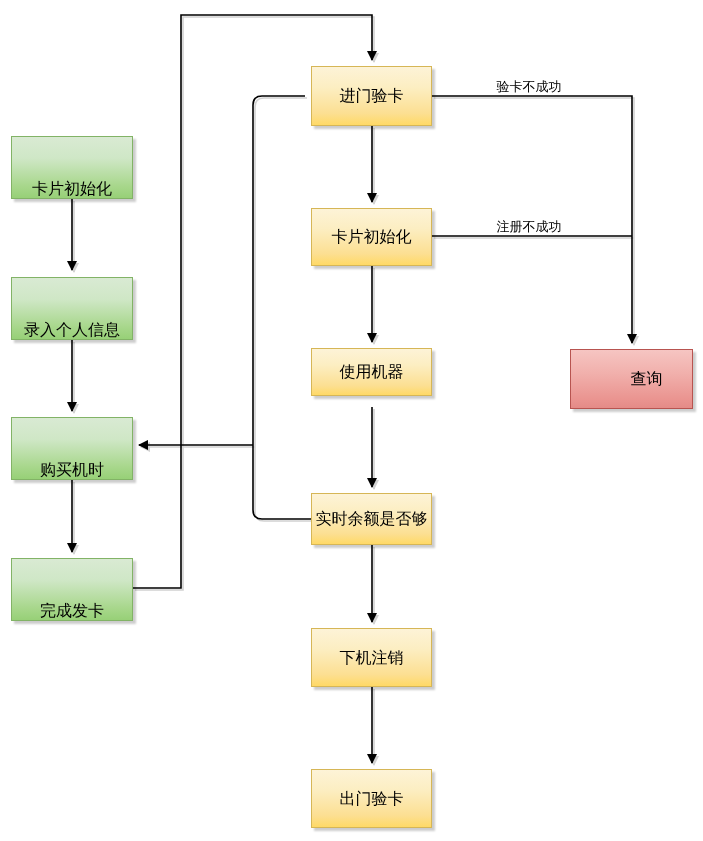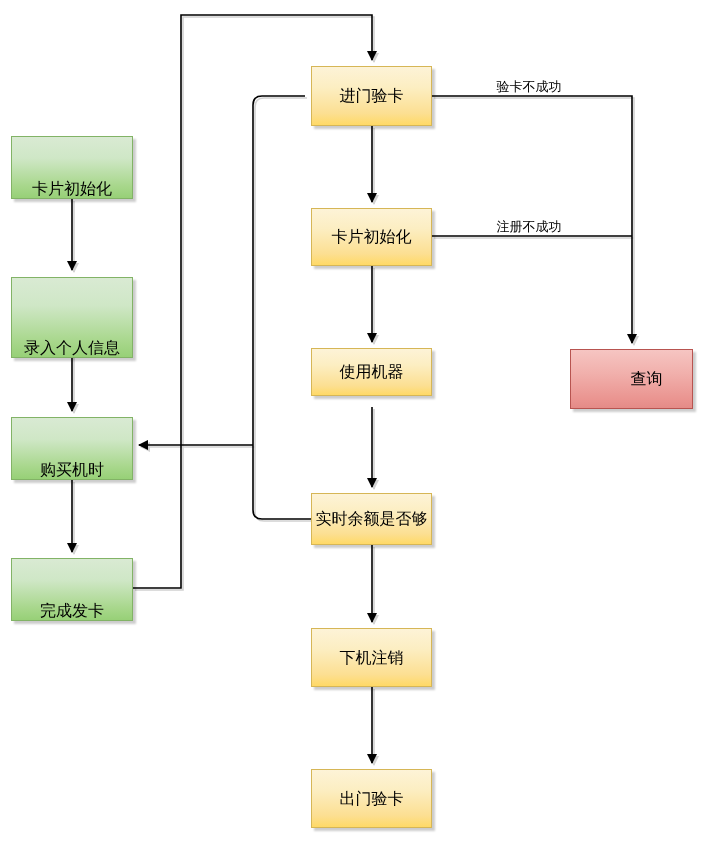--- a/index.html
+++ b/index.html
@@ -112,21 +112,21 @@
       <path d="M 311 519 L 262 519 Q 253 519 253 510 L 253 105 Q 253 96 262 96 L 305 96"></path>
 
       <path d="M 253 445 L 139 445" marker-end="url(#arrowhead)"></path>
     </g>
   </svg>
 
   <div class="node green" style="left:11px; top:136px; width:122px; height:63px;">
     <span class="node-label">卡片初始化</span>
   </div>
 
-  <div class="node green" style="left:11px; top:277px; width:122px; height:81px;">
+  <div class="node green" style="left:11px; top:277px; width:122px; height:63px;">
     <span class="node-label">录入个人信息</span>
   </div>
 
   <div class="node green" style="left:11px; top:417px; width:122px; height:63px;">
     <span class="node-label">购买机时</span>
   </div>
 
   <div class="node green" style="left:11px; top:558px; width:122px; height:63px;">
     <span class="node-label">完成发卡</span>
   </div>

